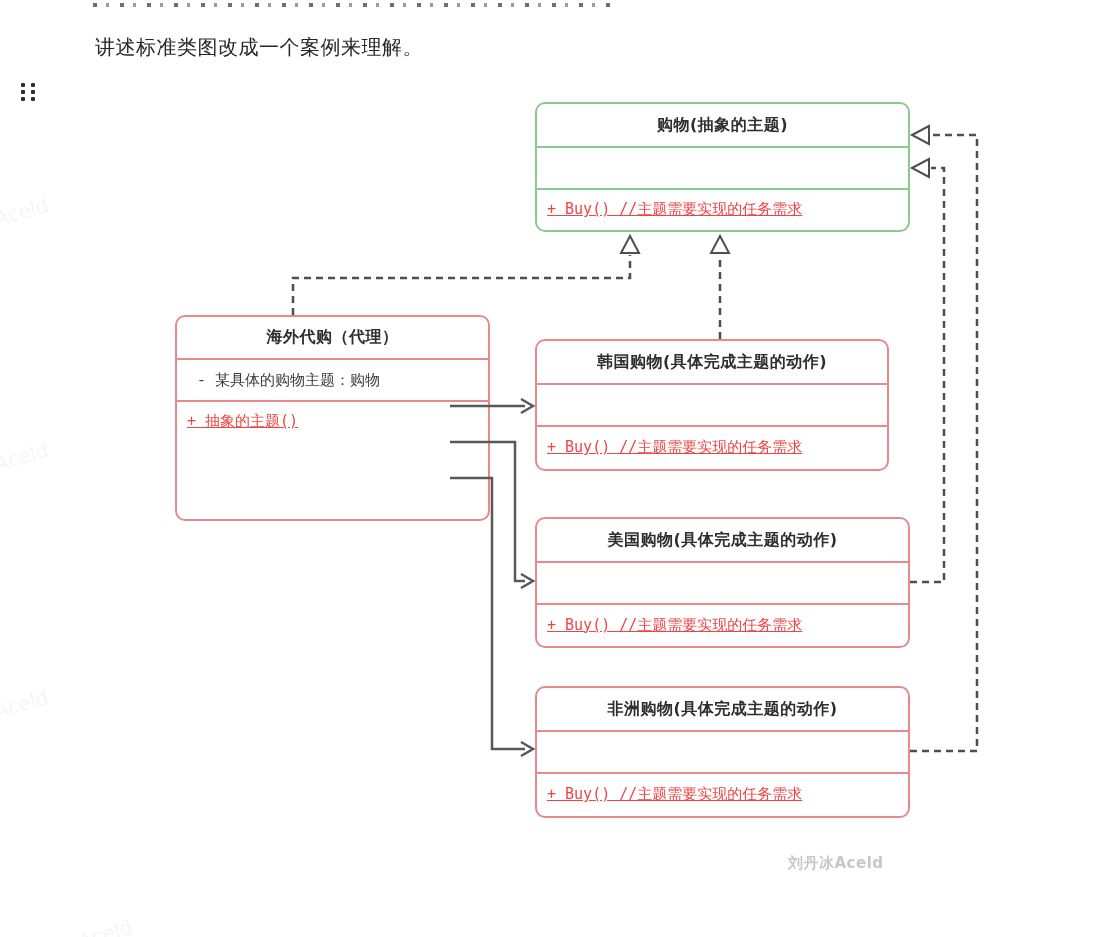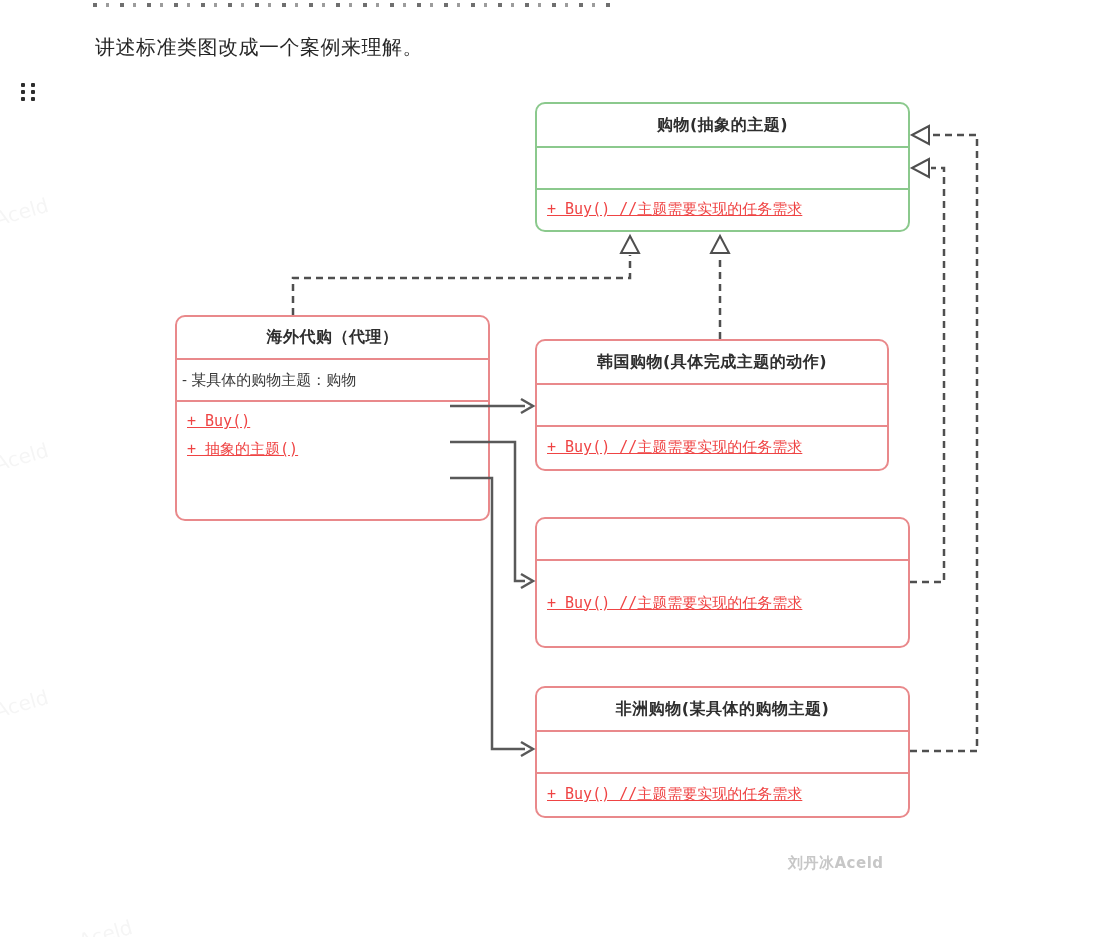--- a/index.html
+++ b/index.html
@@ -79,24 +79,24 @@
     padding: 0 10px;
     font-size: 15px; color: #ef4444;
     font-family: "DejaVu Sans Mono", "Liberation Mono", "DejaVu Sans", monospace, sans-serif;
     text-decoration: underline;
   }
   
   .uml-box.proxy .row-title { flex: 0 0 43px; }
   .uml-box.proxy .row-attr {
     flex: 0 0 42px;
     display: flex; align-items: center;
-    padding: 0 5px;
+    padding: 0 20px;
     font-size: 15px; color: #3b3b3b;
     border-bottom: 2.5px solid #e9898b;
-    font-family: Liberation Sans, sans-serif;
+    font-family: Liberation Mono, monospace;
   }
   .uml-box.proxy .row-body {
     flex: 1 1 auto;
     display: block;
     padding: 5px 10px 0 10px;
     line-height: 28px;
   }
 
   
   #wires {
@@ -147,38 +147,38 @@
     <div class="uml-box green" style="left:535px; top:102px; width:375px; height:130px;">
       <div class="row-title">购物(抽象的主题)</div>
       <div class="row-mid"></div>
       <div class="row-body">+ Buy() //主题需要实现的任务需求</div>
     </div>
 
     <div class="uml-box red proxy" style="left:135px; top:315px; width:315px; height:206px;margin-left:40px;">
       <div class="row-title">海外代购（代理）</div>
       <div class="row-attr">- 某具体的购物主题：购物</div>
       <div class="row-body">
-        <div>+ Buy()</div>
         <div>+ 抽象的主题()</div>
       </div>
     </div>
 
     <div class="uml-box red" style="left:535px; top:339px; width:354px; height:132px;">
       <div class="row-title">韩国购物(具体完成主题的动作)</div>
       <div class="row-mid"></div>
       <div class="row-body">+ Buy() //主题需要实现的任务需求</div>
     </div>
 
     <div class="uml-box red" style="left:535px; top:517px; width:375px; height:131px;">
+      <div class="row-title">美国购物(具体完成主题的动作)</div>
       <div class="row-mid"></div>
       <div class="row-body">+ Buy() //主题需要实现的任务需求</div>
     </div>
 
     <div class="uml-box red" style="left:535px; top:686px; width:375px; height:132px;">
-      <div class="row-title">非洲购物(某具体的购物主题)</div>
+      <div class="row-title">非洲购物(具体完成主题的动作)</div>
       <div class="row-mid"></div>
       <div class="row-body">+ Buy() //主题需要实现的任务需求</div>
     </div>
 
     <svg id="wires" width="1110" height="937" viewBox="0 0 1110 937">
 
       <g>
         <path class="solid-line" d="M450 406 H525"></path>
         <path class="solid-line" d="M521 399 L533 406 L521 413"></path>
       </g>

